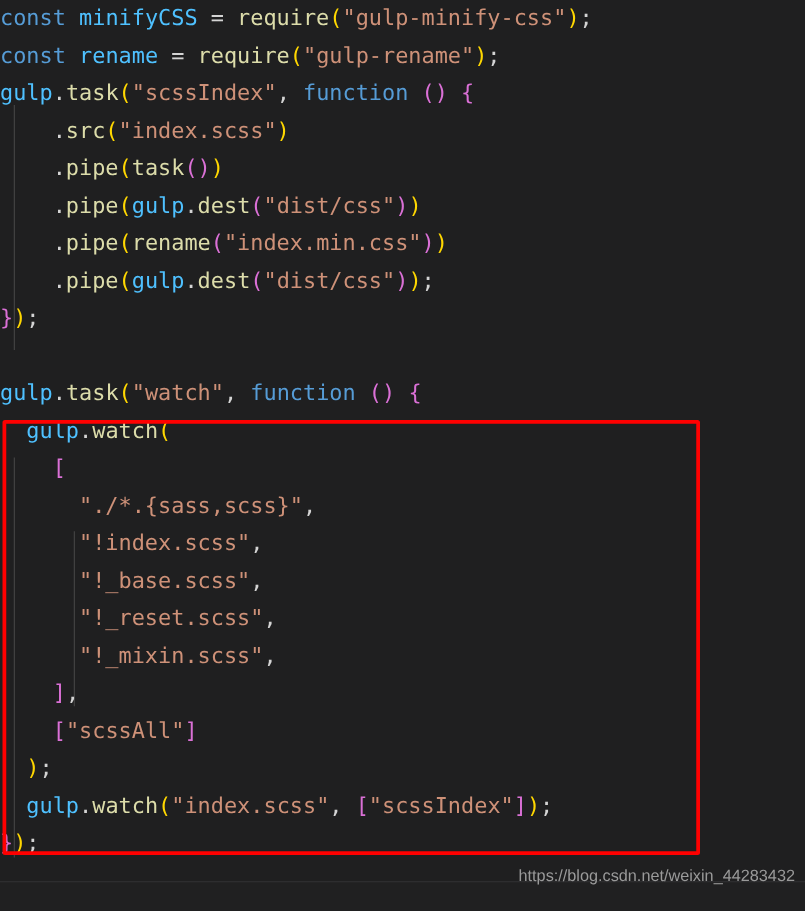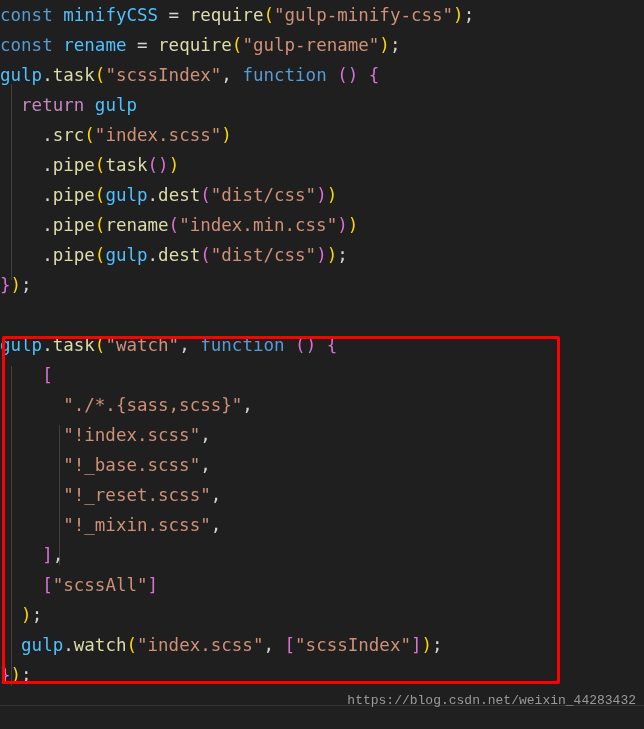--- a/index.html
+++ b/index.html
@@ -83,21 +83,21 @@
     left: 0;
     top: 706px;
     width: 644px;
     height: 23px;
     background: #202021;
   }
   #watermark {
     position: absolute;
     right: 8px;
     top: 693px;
-    font-family: Liberation Mono, monospace;
+    font-family: Liberation Sans, sans-serif;
     font-size: 13px;
     color: #9a9a9a;
     white-space: nowrap;
   }
 </style>
 </head>
 <body>
 
 <div id="root">
 
@@ -106,39 +106,39 @@
     <div class="guide" id="guide-a"></div>
     <div class="guide" id="guide-b"></div>
     <div class="guide" id="guide-c"></div>
 
     <div class="code-line"><span class="kw">const</span><span class="plain"> </span><span class="var">minifyCSS</span><span class="plain"> = </span><span class="fn">require</span><span class="br1">(</span><span class="str">"gulp-minify-css"</span><span class="br1">)</span><span class="plain">;</span></div>
 
     <div class="code-line"><span class="kw">const</span><span class="plain"> </span><span class="var">rename</span><span class="plain"> = </span><span class="fn">require</span><span class="br1">(</span><span class="str">"gulp-rename"</span><span class="br1">)</span><span class="plain">;</span></div>
 
     <div class="code-line"><span class="var">gulp</span><span class="plain">.</span><span class="fn">task</span><span class="br1">(</span><span class="str">"scssIndex"</span><span class="plain">, </span><span class="kw">function</span><span class="plain"> </span><span class="br2">()</span><span class="plain"> </span><span class="br2">{</span></div>
 
-    <div class="code-line"><span class="plain">  </span><span class="ctrl">return</span><span class="plain"> </span><span class="var">gulp</span></div>
 
     <div class="code-line"><span class="plain">    .</span><span class="fn">src</span><span class="br1">(</span><span class="str">"index.scss"</span><span class="br1">)</span></div>
 
     <div class="code-line"><span class="plain">    .</span><span class="fn">pipe</span><span class="br1">(</span><span class="fn">task</span><span class="br2">()</span><span class="br1">)</span></div>
 
     <div class="code-line"><span class="plain">    .</span><span class="fn">pipe</span><span class="br1">(</span><span class="var">gulp</span><span class="plain">.</span><span class="fn">dest</span><span class="br2">(</span><span class="str">"dist/css"</span><span class="br2">)</span><span class="br1">)</span></div>
 
 
     <div class="code-line"><span class="plain">    .</span><span class="fn">pipe</span><span class="br1">(</span><span class="fn">rename</span><span class="br2">(</span><span class="str">"index.min.css"</span><span class="br2">)</span><span class="br1">)</span></div>
 
     <div class="code-line"><span class="plain">    .</span><span class="fn">pipe</span><span class="br1">(</span><span class="var">gulp</span><span class="plain">.</span><span class="fn">dest</span><span class="br2">(</span><span class="str">"dist/css"</span><span class="br2">)</span><span class="br1">)</span><span class="plain">;</span></div>
 
     <div class="code-line"><span class="br2">}</span><span class="br1">)</span><span class="plain">;</span></div>
 
     <div class="code-line">&nbsp;</div>
 
     <div class="code-line"><span class="var">gulp</span><span class="plain">.</span><span class="fn">task</span><span class="br1">(</span><span class="str">"watch"</span><span class="plain">, </span><span class="kw">function</span><span class="plain"> </span><span class="br2">()</span><span class="plain"> </span><span class="br2">{</span></div>
 
+    <div class="code-line"><span class="plain">  </span><span class="var">gulp</span><span class="plain">.</span><span class="fn">watch</span><span class="br1">(</span></div>
 
     <div class="code-line"><span class="plain">    </span><span class="br2">[</span></div>
 
     <div class="code-line"><span class="plain">      </span><span class="str">"./*.{sass,scss}"</span><span class="plain">,</span></div>
 
     <div class="code-line"><span class="plain">      </span><span class="str">"!index.scss"</span><span class="plain">,</span></div>
 
     <div class="code-line"><span class="plain">      </span><span class="str">"!_base.scss"</span><span class="plain">,</span></div>
 
     <div class="code-line"><span class="plain">      </span><span class="str">"!_reset.scss"</span><span class="plain">,</span></div>

